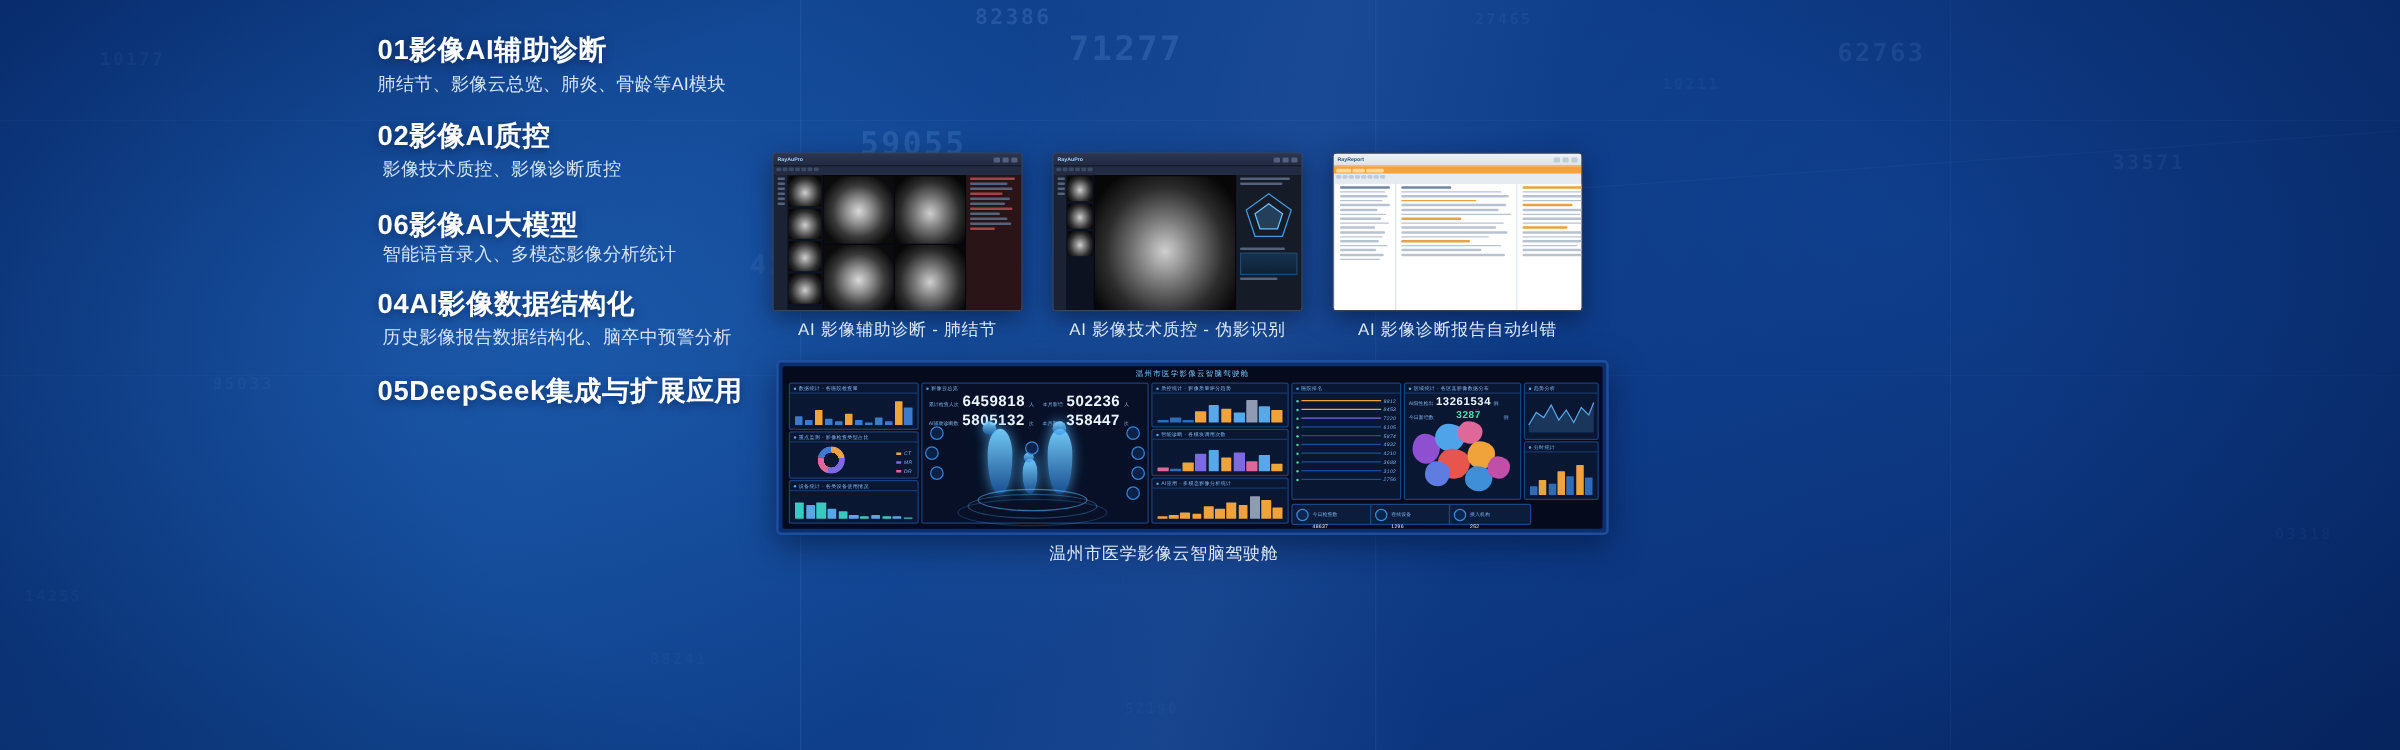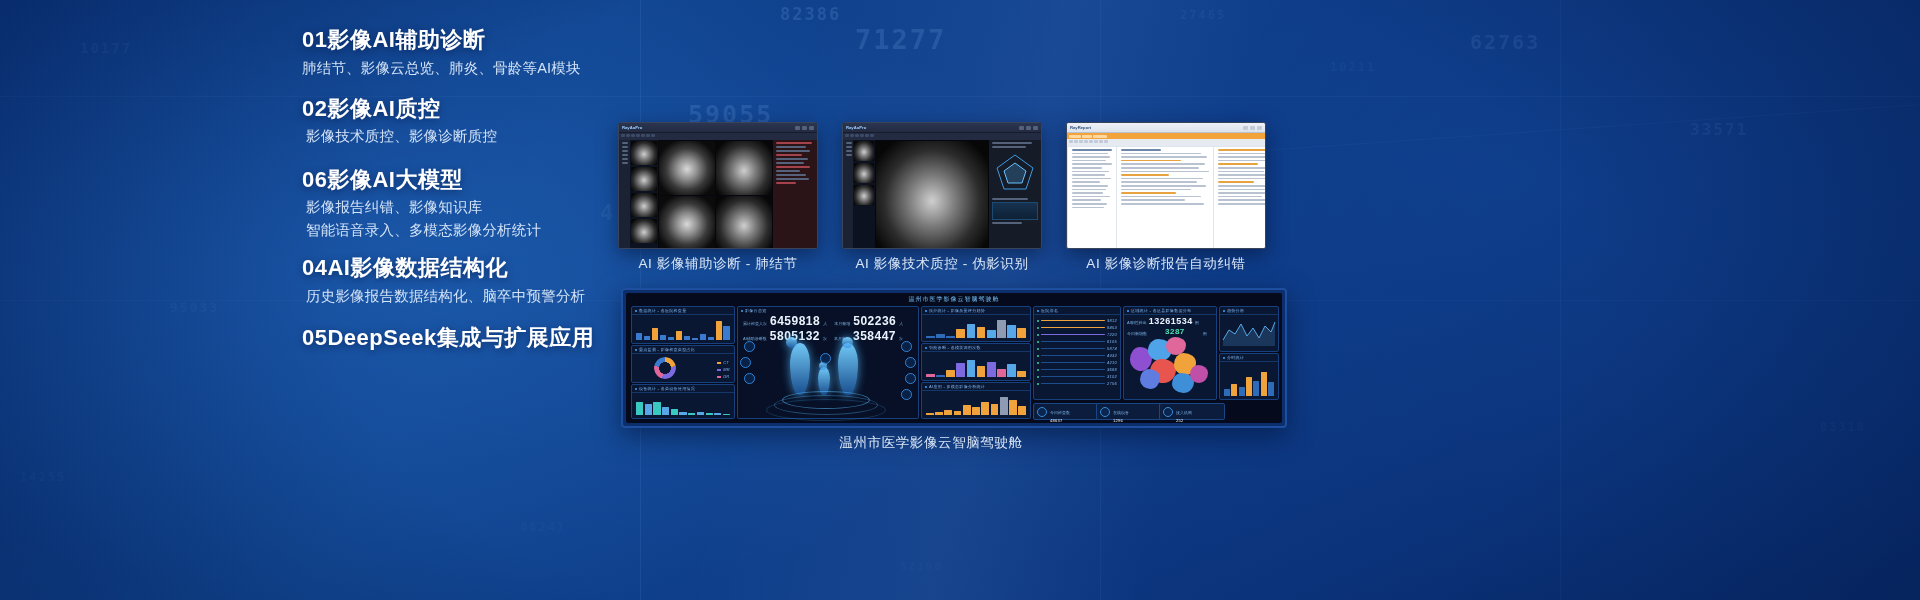--- a/index.html
+++ b/index.html
@@ -145,21 +145,20 @@
       <div class="item-desc">肺结节、影像云总览、肺炎、骨龄等AI模块</div>
     </div>
 
     <div class="item i2" style="margin-top:16px;">
       <div class="item-title"><span class="num">02</span><span>影像AI质控</span></div>
       <div class="item-desc" style="margin-left:4px;">影像技术质控、影像诊断质控</div>
     </div>
 
     <div class="item i3" style="margin-top:18px;">
       <div class="item-title"><span class="num">06</span><span>影像AI大模型</span></div>
-      <div class="item-desc" style="margin-left:4px;">影像报告纠错、影像知识库</div>
       <div class="item-desc" style="margin-left:4px;margin-top:0;">智能语音录入、多模态影像分析统计</div>
     </div>
 
     <div class="item i4" style="">
       <div class="item-title"><span class="num">04</span><span>AI影像数据结构化</span></div>
       <div class="item-desc" style="margin-left:4px;">历史影像报告数据结构化、脑卒中预警分析</div>
     </div>
 
     <div class="item i5" style="margin-top:17px;">
       <div class="item-title"><span class="num">05</span><span>DeepSeek集成与扩展应用</span></div>

